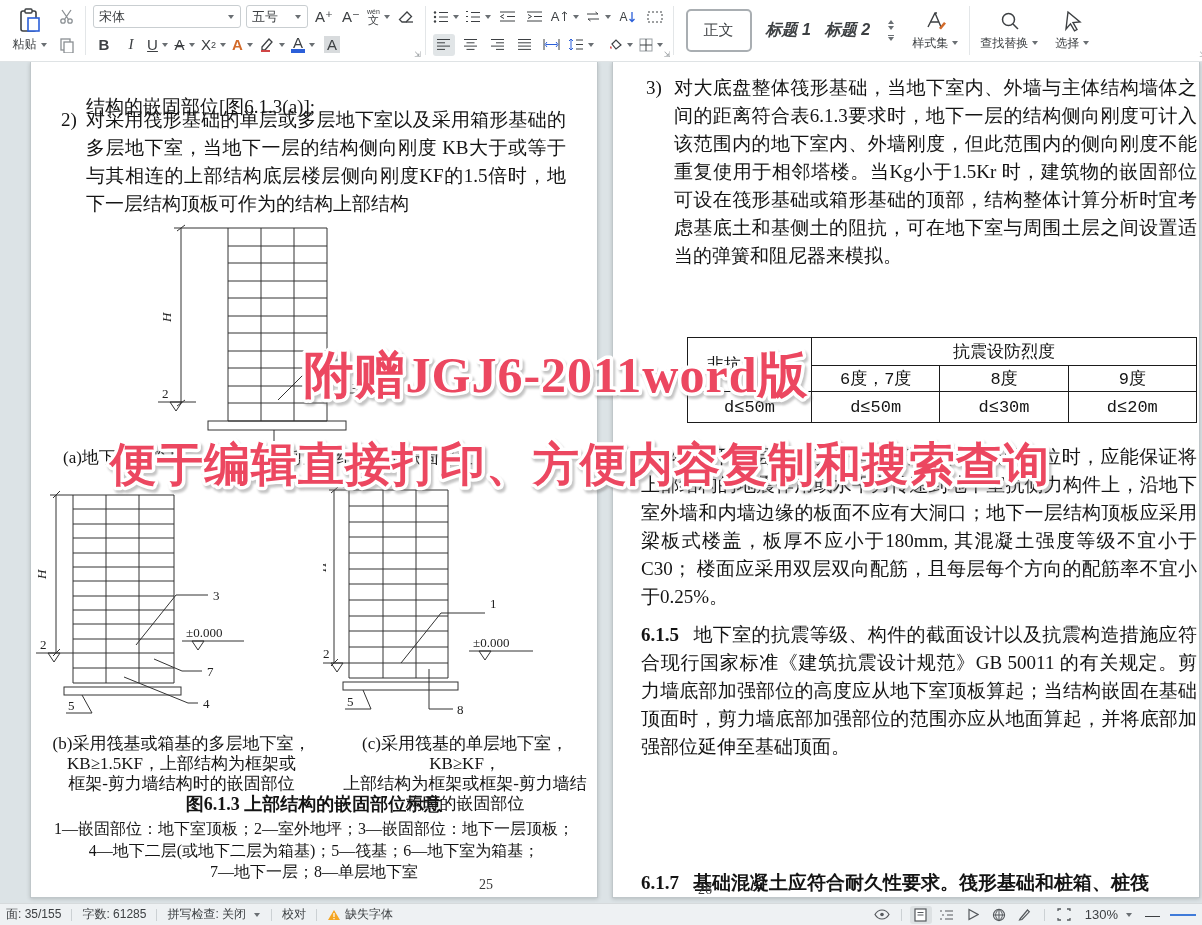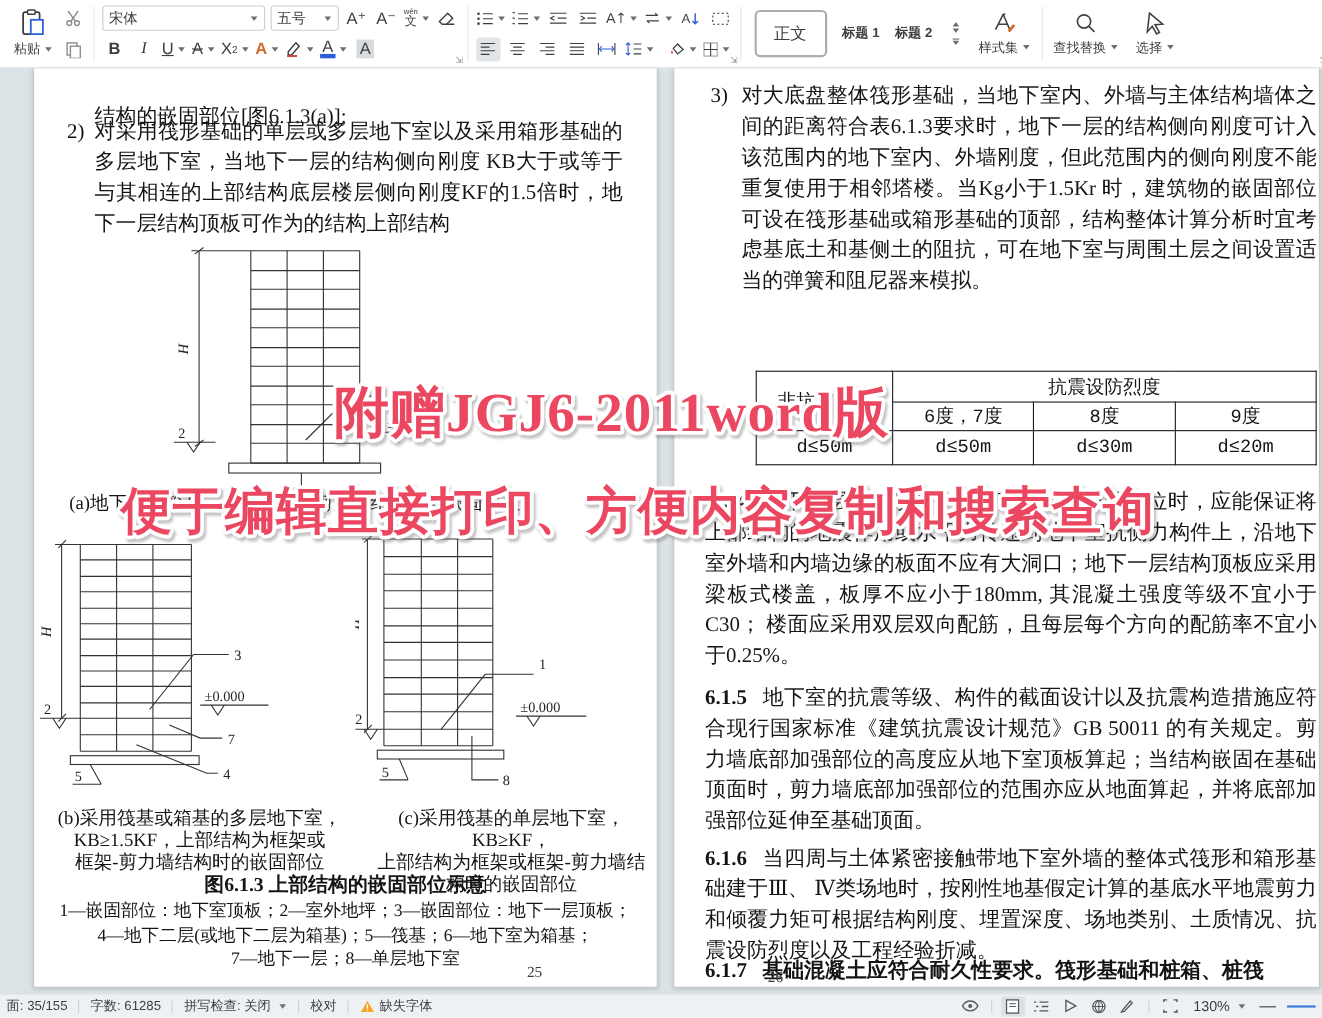--- a/index.html
+++ b/index.html
@@ -25,21 +25,21 @@
   sup{font-size:9px;}
   .ultxt{text-decoration:underline;}
   .sttxt{text-decoration:line-through;}
   .fclr{display:inline-block;line-height:13px;border-bottom:4px solid #2b5fd9;padding:0 2px;}
   .fshade{background:#d8dbdd;padding:0 3px;}
   .pyi{display:flex;flex-direction:column;align-items:center;line-height:1;}
   .pyi i{font-style:normal;font-size:7px;}
   .pyi b{font-weight:400;font-size:11px;}
   .stylebox{display:flex;align-items:center;gap:14px;padding:0 10px;}
   .stcard{border:2px solid #a9aeb2;border-radius:5px;background:#fff;padding:10px 16px;font-size:15px;}
-  .sthead{font-size:12px;font-weight:700;}
+  .sthead{font-size:16px;font-weight:700;font-style:italic;}
   .garr{display:flex;flex-direction:column;justify-content:center;gap:2px;margin-left:4px;}
   .garr .cvu::after{content:"";display:block;border:3px solid transparent;border-bottom:4px solid #6a6f73;}
   .garr .cvd::after{content:"";display:block;border:3px solid transparent;border-top:4px solid #6a6f73;}
   .garr .cvm{border-top:1px solid #6a6f73;padding-top:1px;}
   .bigbtn{display:flex;flex-direction:column;align-items:center;justify-content:center;gap:3px;padding:0 8px;font-size:12px;}
   .bigbtn .lbl{display:flex;align-items:center;}
   .launch{position:absolute;bottom:2px;font-size:8px;color:#8b9093;}
   svg.ic{display:block;}
   
   .canvas{position:absolute;left:0;top:62px;width:1202px;height:841px;background:#dce3e6;overflow:hidden;}
@@ -448,23 +448,20 @@
       </tr>
     </tbody>
       </table>
 
     <p class="doc" style="left:28px;top:362px;width:556px">
       <b class="secnum">6.1.4</b><span>地下一层结构顶板作为上部结构的嵌固部位时，应能保证将上部结构的地震作用或水平力传递到地下室抗侧力构件上，沿地下室外墙和内墙边缘的板面不应有大洞口；地下一层结构顶板应采用梁板式楼盖，板厚不应小于180mm, 其混凝土强度等级不宜小于C30； 楼面应采用双层双向配筋，且每层每个方向的配筋率不宜小于0.25%。</span>
     </p>
     <p class="doc" style="left:28px;top:540px;width:556px">
       <b class="secnum">6.1.5</b><span>地下室的抗震等级、构件的截面设计以及抗震构造措施应符合现行国家标准《建筑抗震设计规范》GB  50011 的有关规定。剪力墙底部加强部位的高度应从地下室顶板算起；当结构嵌固在基础顶面时，剪力墙底部加强部位的范围亦应从地面算起，并将底部加强部位延伸至基础顶面。</span>
     </p>
-    <p class="doc" style="left:28px;top:686px;width:556px">
-      <b class="secnum">6.1.6</b><span>当四周与土体紧密接触带地下室外墙的整体式筏形和箱形基础建于Ⅲ、 Ⅳ类场地时，按刚性地基假定计算的基底水平地震剪力和倾覆力矩可根据结构刚度、埋置深度、场地类别、土质情况、抗震设防烈度以及工程经验折减。</span>
-    </p>
     <p class="doc" style="left:28px;top:788px;width:556px;font-weight:700">
       <b class="secnum">6.1.7</b><span>基础混凝土应符合耐久性要求。筏形基础和桩箱、桩筏</span>
     </p>
 
     <div class="pagenum" style="left:85px;top:820px">26</div>
   </div>
 
   <svg class="wm" width="1202" height="841" viewBox="0 0 1202 841">
     <text x="556" y="330" text-anchor="middle" font-size="50" fill="#ec4760" letter-spacing="1">附赠JGJ6-2011word版</text>
     <text x="580" y="418" text-anchor="middle" font-size="46" fill="#ec4760" letter-spacing="1">便于编辑直接打印、方便内容复制和搜索查询</text>

